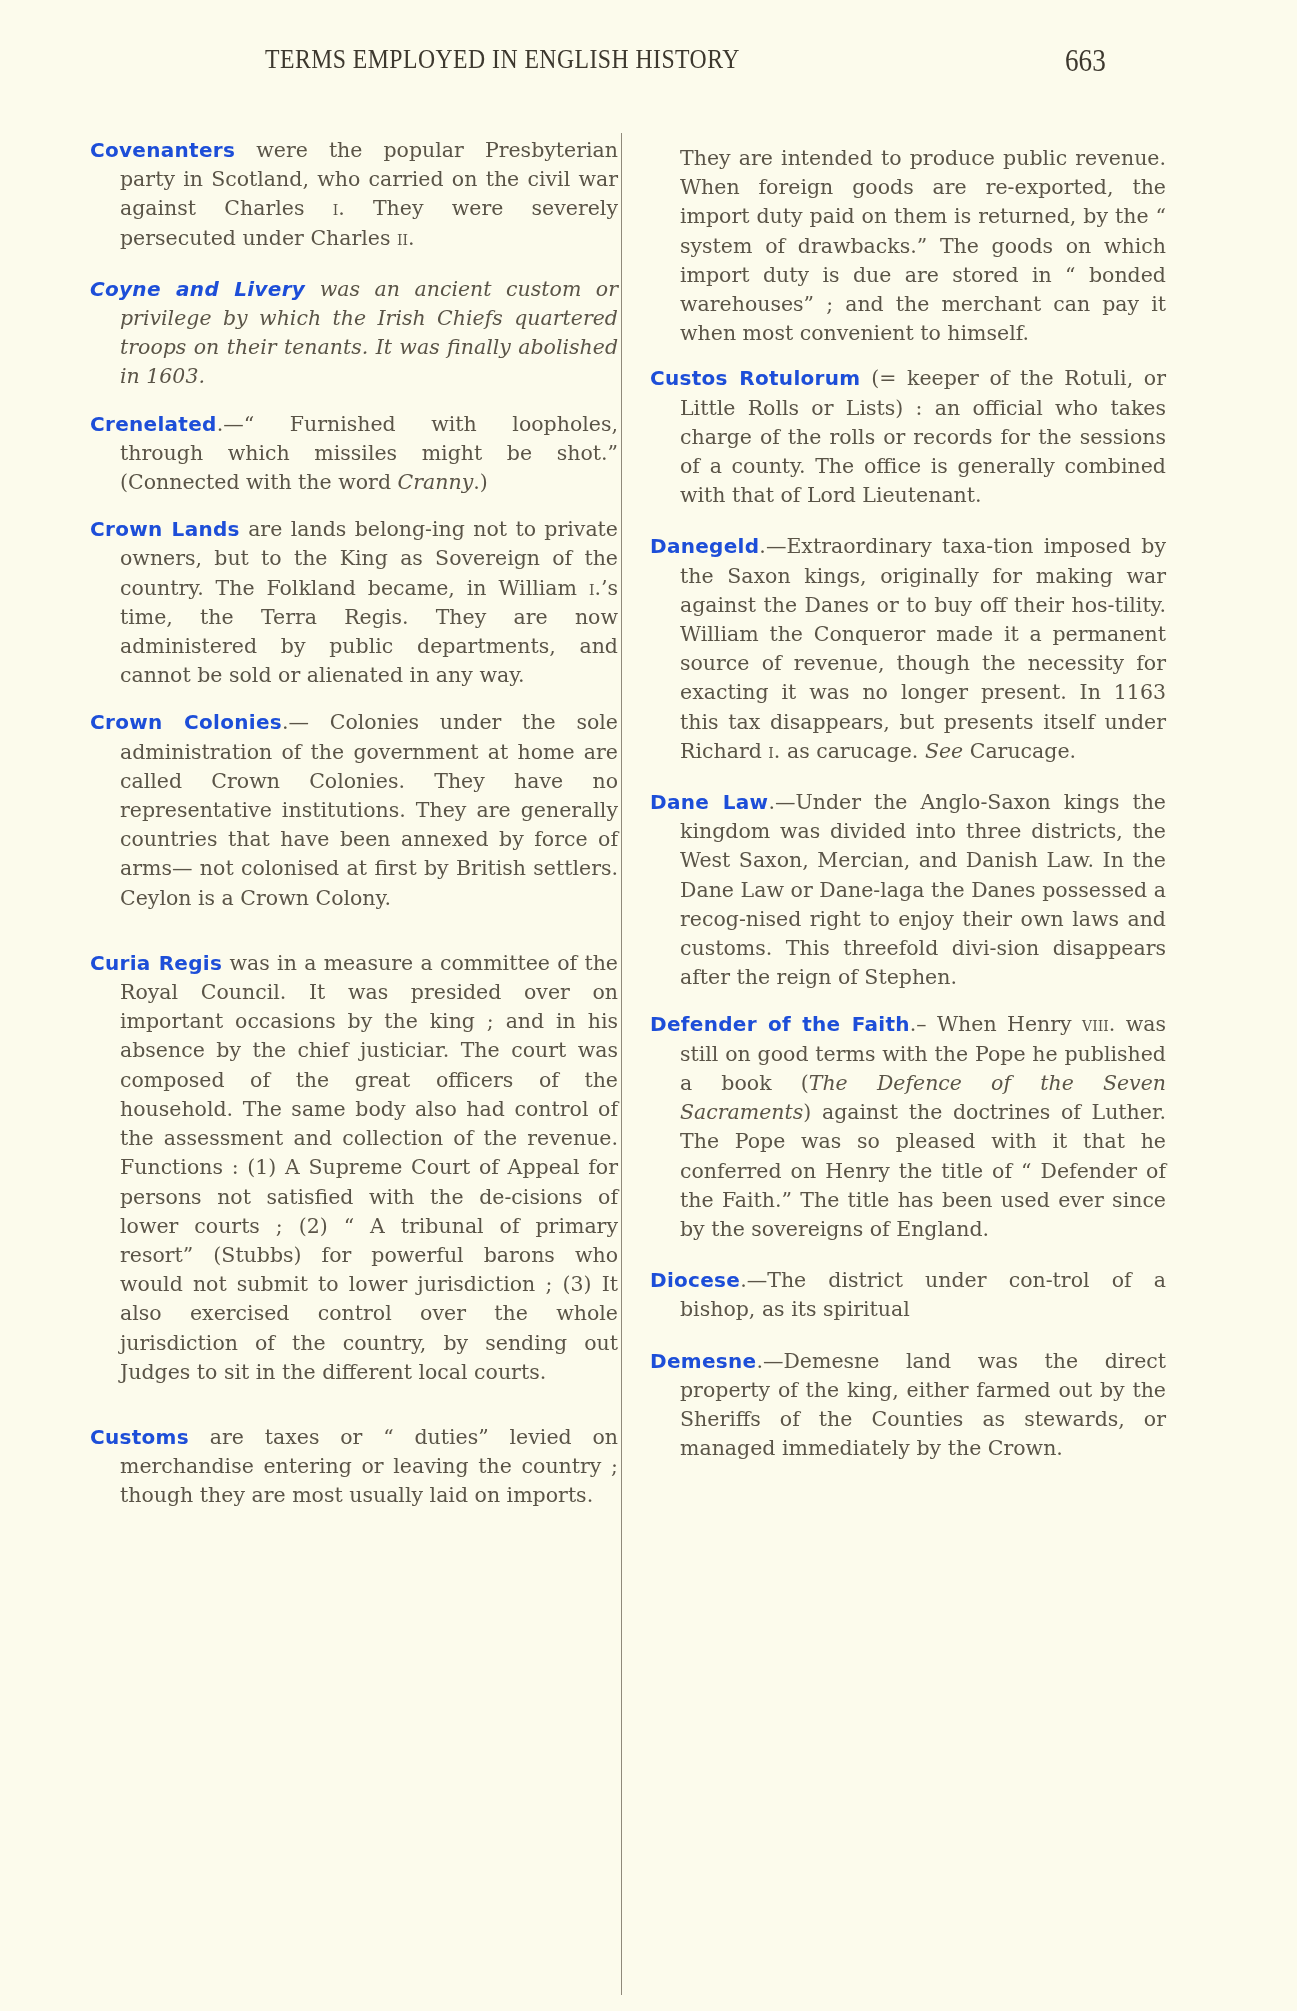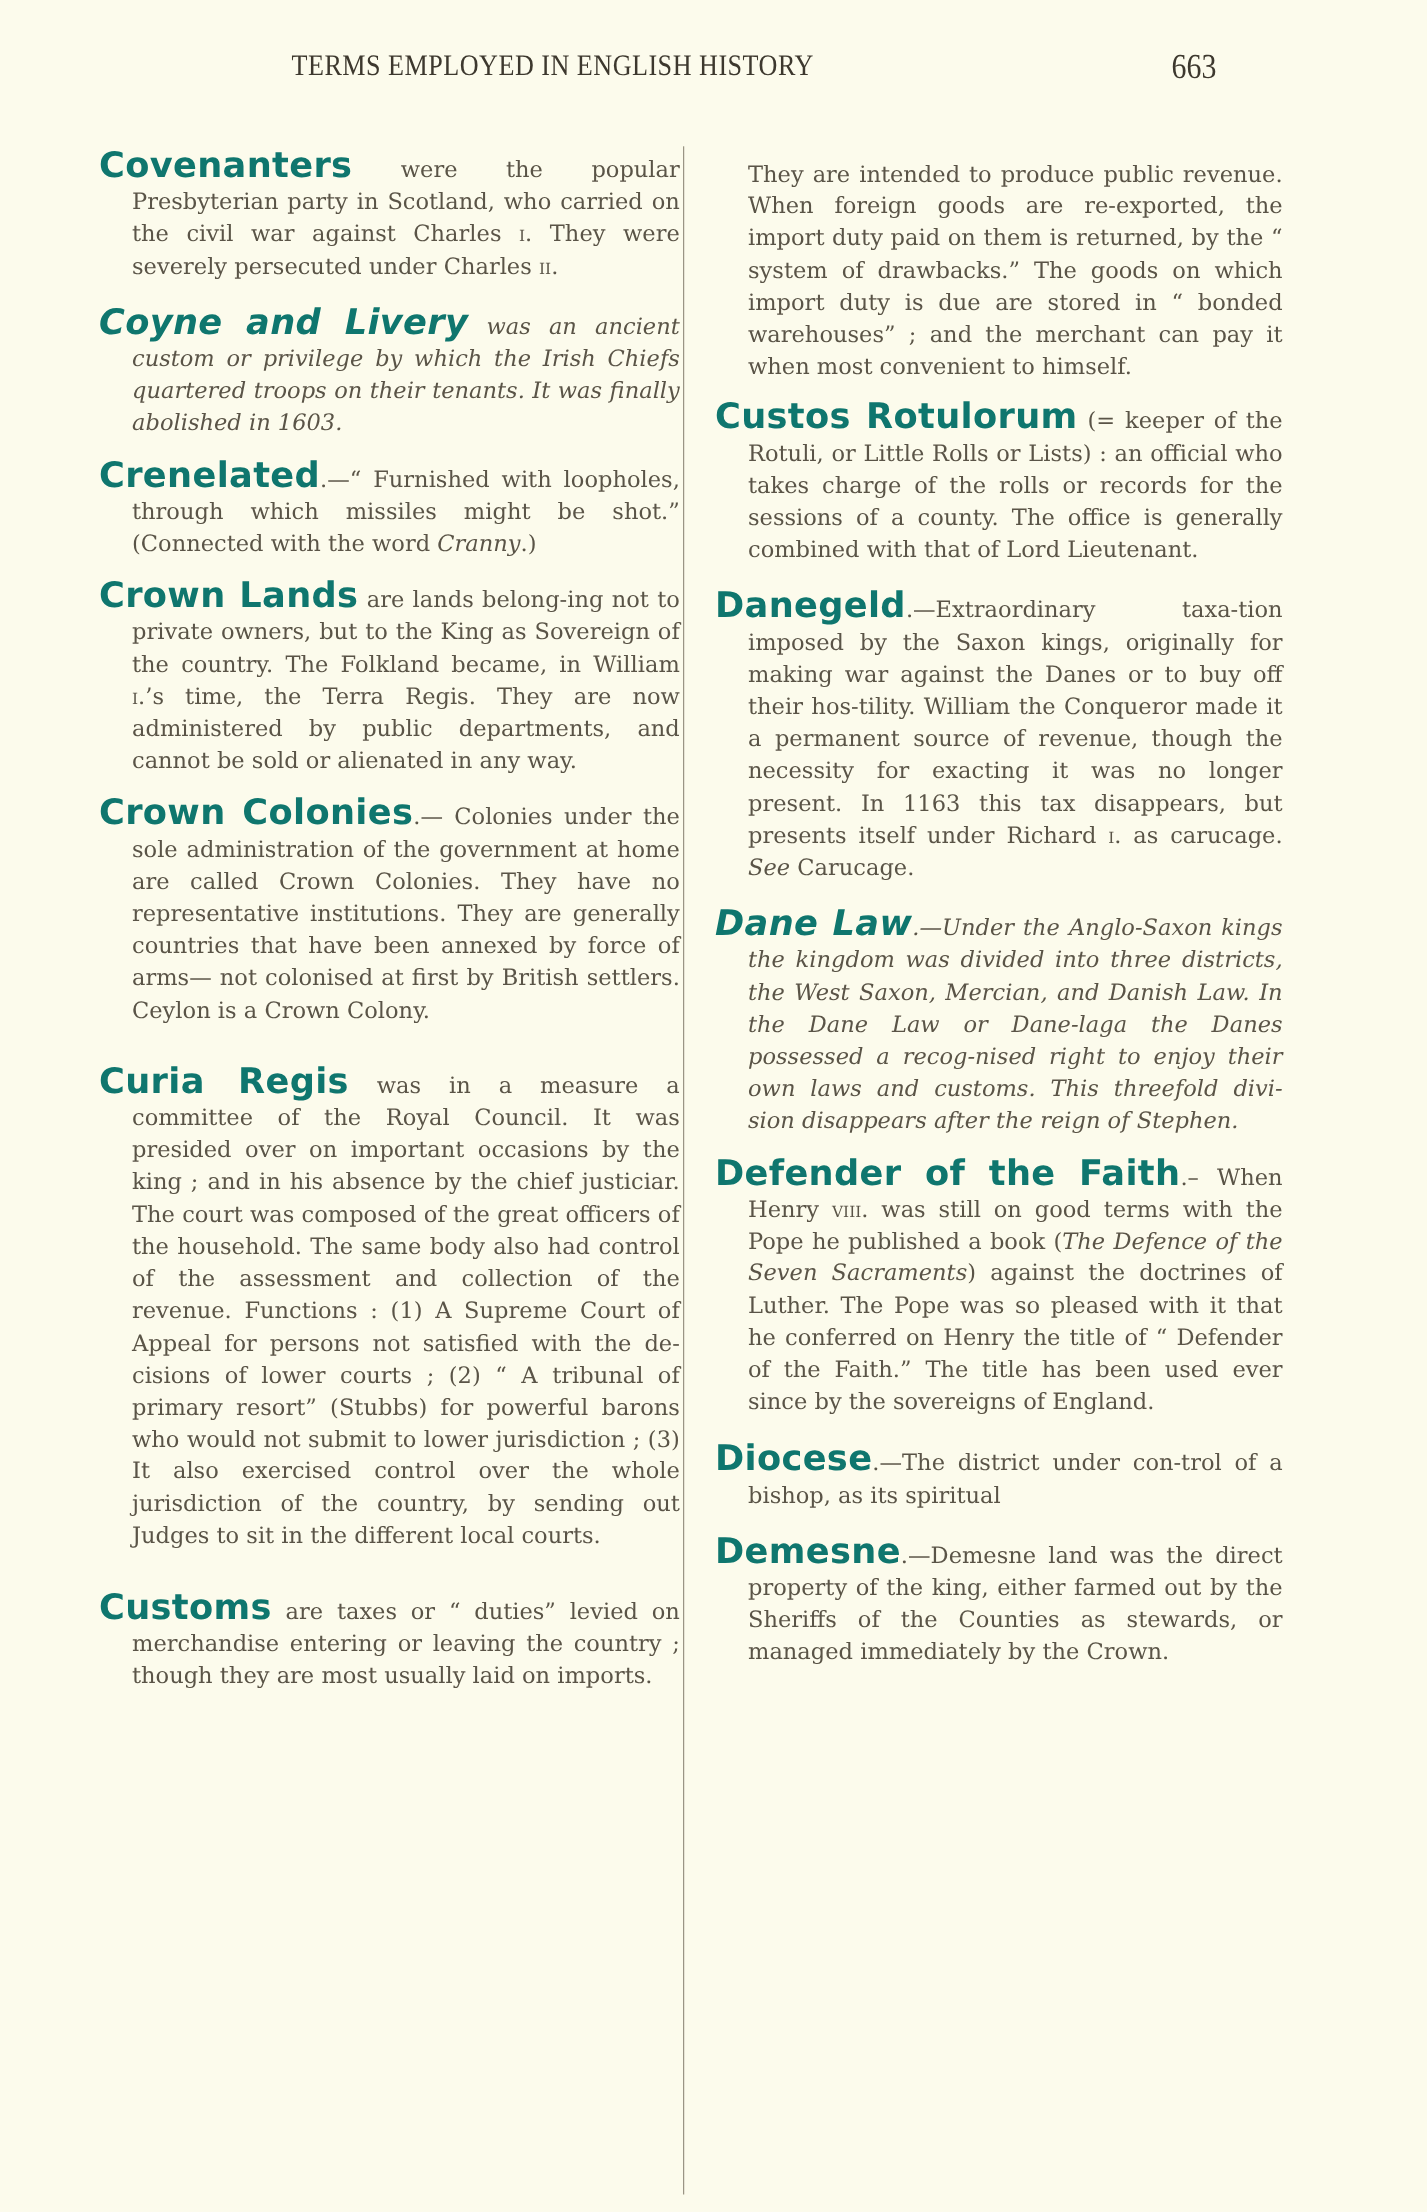--- a/index.html
+++ b/index.html
@@ -37,21 +37,21 @@
   .col-right { left: 650px; width: 516px; }
   .entry {
     font-size: 20.5px; line-height: 29.2px;
     text-align: justify; hyphens: manual;
     padding-left: 30px; text-indent: -30px;
     margin: 0;
   }
   .entry.cont { padding-left: 30px; text-indent: 0; }
   .term {
     font-family: "DejaVu Sans", "Liberation Sans", sans-serif;
-    font-weight: bold; font-size: 32px; color: #0f766e;
+    font-weight: bold; font-size: 20px; color: #1d4ed8;
     letter-spacing: 0.3px;
   }
   .it { font-style: italic; }
   .sc { font-variant: small-caps; }
 </style>
 </head>
 <body>
 
 <div class="running-head">
   <span class="running-title">TERMS EMPLOYED IN ENGLISH HISTORY</span>
@@ -66,17 +66,17 @@
     <p class="entry" style="margin-top: 18px;"><span class="term">Crenelated</span><span>.—“ Furnished with loopholes, through which missiles might be shot.”  (Connected with the word </span><span class="it">Cranny</span><span>.)</span></p>
     <p class="entry" style="margin-top: 18px;"><span class="term">Crown Lands</span><span> are lands belong-ing not to private owners, but to the King as Sovereign of the country.  The Folkland became, in William </span><span class="sc">i.</span><span>’s time, the Terra Regis.  They are now administered by public departments, and cannot be sold or alienated in any way.</span></p>
     <p class="entry" style="margin-top: 18px;"><span class="term">Crown Colonies</span><span>.— Colonies under the sole administration of the government at home are called Crown Colonies.  They have no representative institutions.  They are generally countries that have been annexed by force of arms— not colonised at first by British settlers.  Ceylon is a Crown Colony.</span></p>
     <p class="entry" style="margin-top: 36px;"><span class="term">Curia Regis</span><span> was in a measure a committee of the Royal Council.  It was presided over on important occasions by the king ; and in his absence by the chief justiciar.  The court was composed of the great officers of the household.  The same body also had control of the assessment and collection of the revenue.  Functions : (1) A Supreme Court of Appeal for persons not satisfied with the de-cisions of lower courts ; (2) “ A tribunal of primary resort” (Stubbs) for powerful barons who would not submit to lower jurisdiction ; (3) It also exercised control over the whole jurisdiction of the country, by sending out Judges to sit in the different local courts.</span></p>
     <p class="entry" style="margin-top: 36px;"><span class="term">Customs</span><span> are taxes or “ duties” levied on merchandise entering or leaving the country ; though they are most usually laid on imports.</span></p>
   </div>
 <div class="col col-right">
     <p class="entry cont" style="margin-top: 26px;"><span>They are intended to produce public revenue.  When foreign goods are re-exported, the import duty paid on them is returned, by the “ system of drawbacks.”  The goods on which import duty is due are stored in “ bonded warehouses” ; and the merchant can pay it when most convenient to himself.</span></p>
     <p class="entry" style="margin-top: 16px;"><span class="term">Custos Rotulorum</span><span> (= keeper of the Rotuli, or Little Rolls or Lists) : an official who takes charge of the rolls or records for the sessions of a county.  The office is generally combined with that of Lord Lieutenant.</span></p>
     <p class="entry" style="margin-top: 22px;"><span class="term">Danegeld</span><span>.—Extraordinary taxa-tion imposed by the Saxon kings, originally for making war against the Danes or to buy off their hos-tility.  William the Conqueror made it a permanent source of revenue, though the necessity for exacting it was no longer present.  In 1163 this tax disappears, but presents itself under Richard </span><span class="sc">i.</span><span> as carucage.  </span><span class="it">See</span><span> Carucage.</span></p>
-    <p class="entry" style="margin-top: 22px; font-style: italic;"><span class="term">Dane Law</span><span>.—Under the Anglo-Saxon kings the kingdom was divided into three districts, the West Saxon, Mercian, and Danish Law.  In the Dane Law or Dane-laga the Danes possessed a recog-nised right to enjoy their own laws and customs.  This threefold divi-sion disappears after the reign of Stephen.</span></p>
+    <p class="entry" style="margin-top: 22px;"><span class="term">Dane Law</span><span>.—Under the Anglo-Saxon kings the kingdom was divided into three districts, the West Saxon, Mercian, and Danish Law.  In the Dane Law or Dane-laga the Danes possessed a recog-nised right to enjoy their own laws and customs.  This threefold divi-sion disappears after the reign of Stephen.</span></p>
     <p class="entry" style="margin-top: 18px;"><span class="term">Defender of the Faith</span><span>.– When Henry </span><span class="sc">viii.</span><span> was still on good terms with the Pope he published a book (</span><span class="it">The Defence of the Seven Sacraments</span><span>) against the doctrines of Luther.  The Pope was so pleased with it that he conferred on Henry the title of “ Defender of the Faith.”  The title has been used ever since by the sovereigns of England.</span></p>
     <p class="entry" style="margin-top: 22px;"><span class="term">Diocese</span><span>.—The district under con-trol of a bishop, as its spiritual</span></p>
     <p class="entry" style="margin-top: 22px;"><span class="term">Demesne</span><span>.—Demesne land was the direct property of the king, either farmed out by the Sheriffs of the Counties as stewards, or managed immediately by the Crown.</span></p>
   </div>
 
 </body></html>

